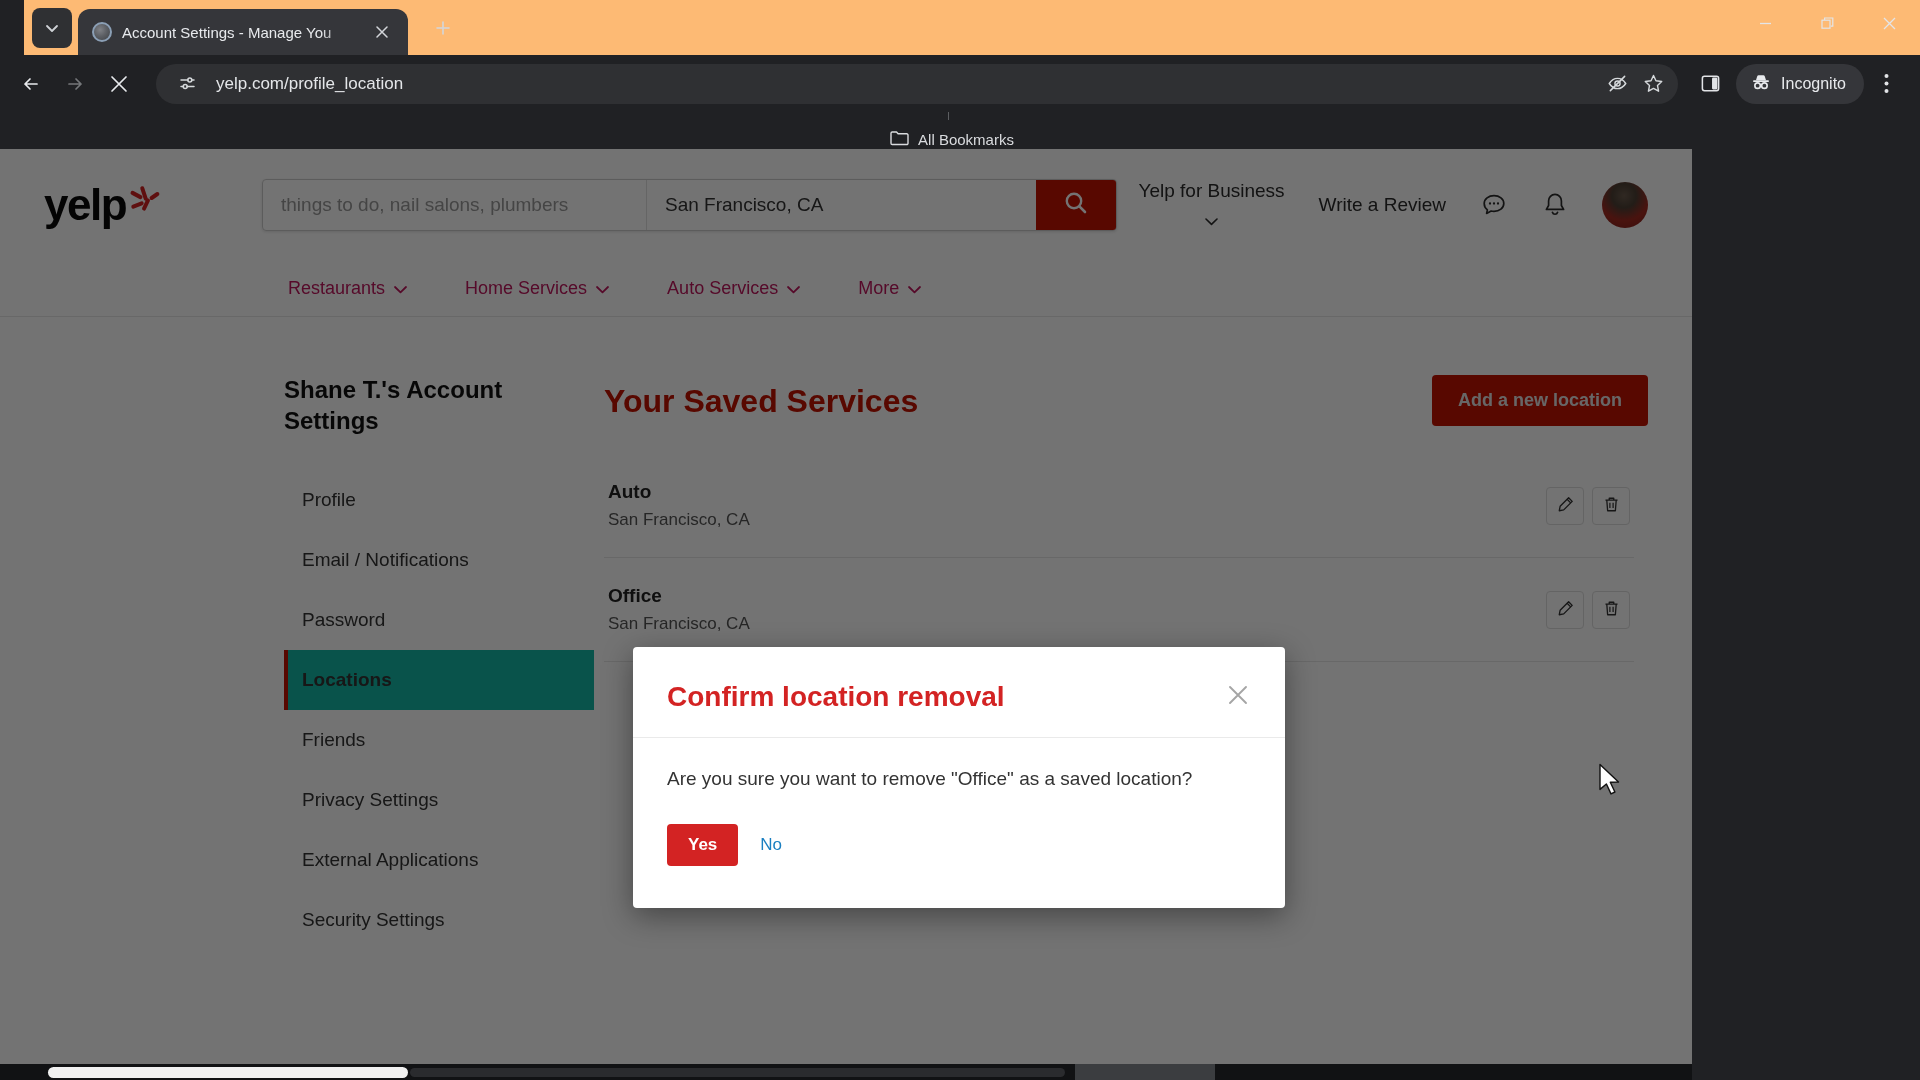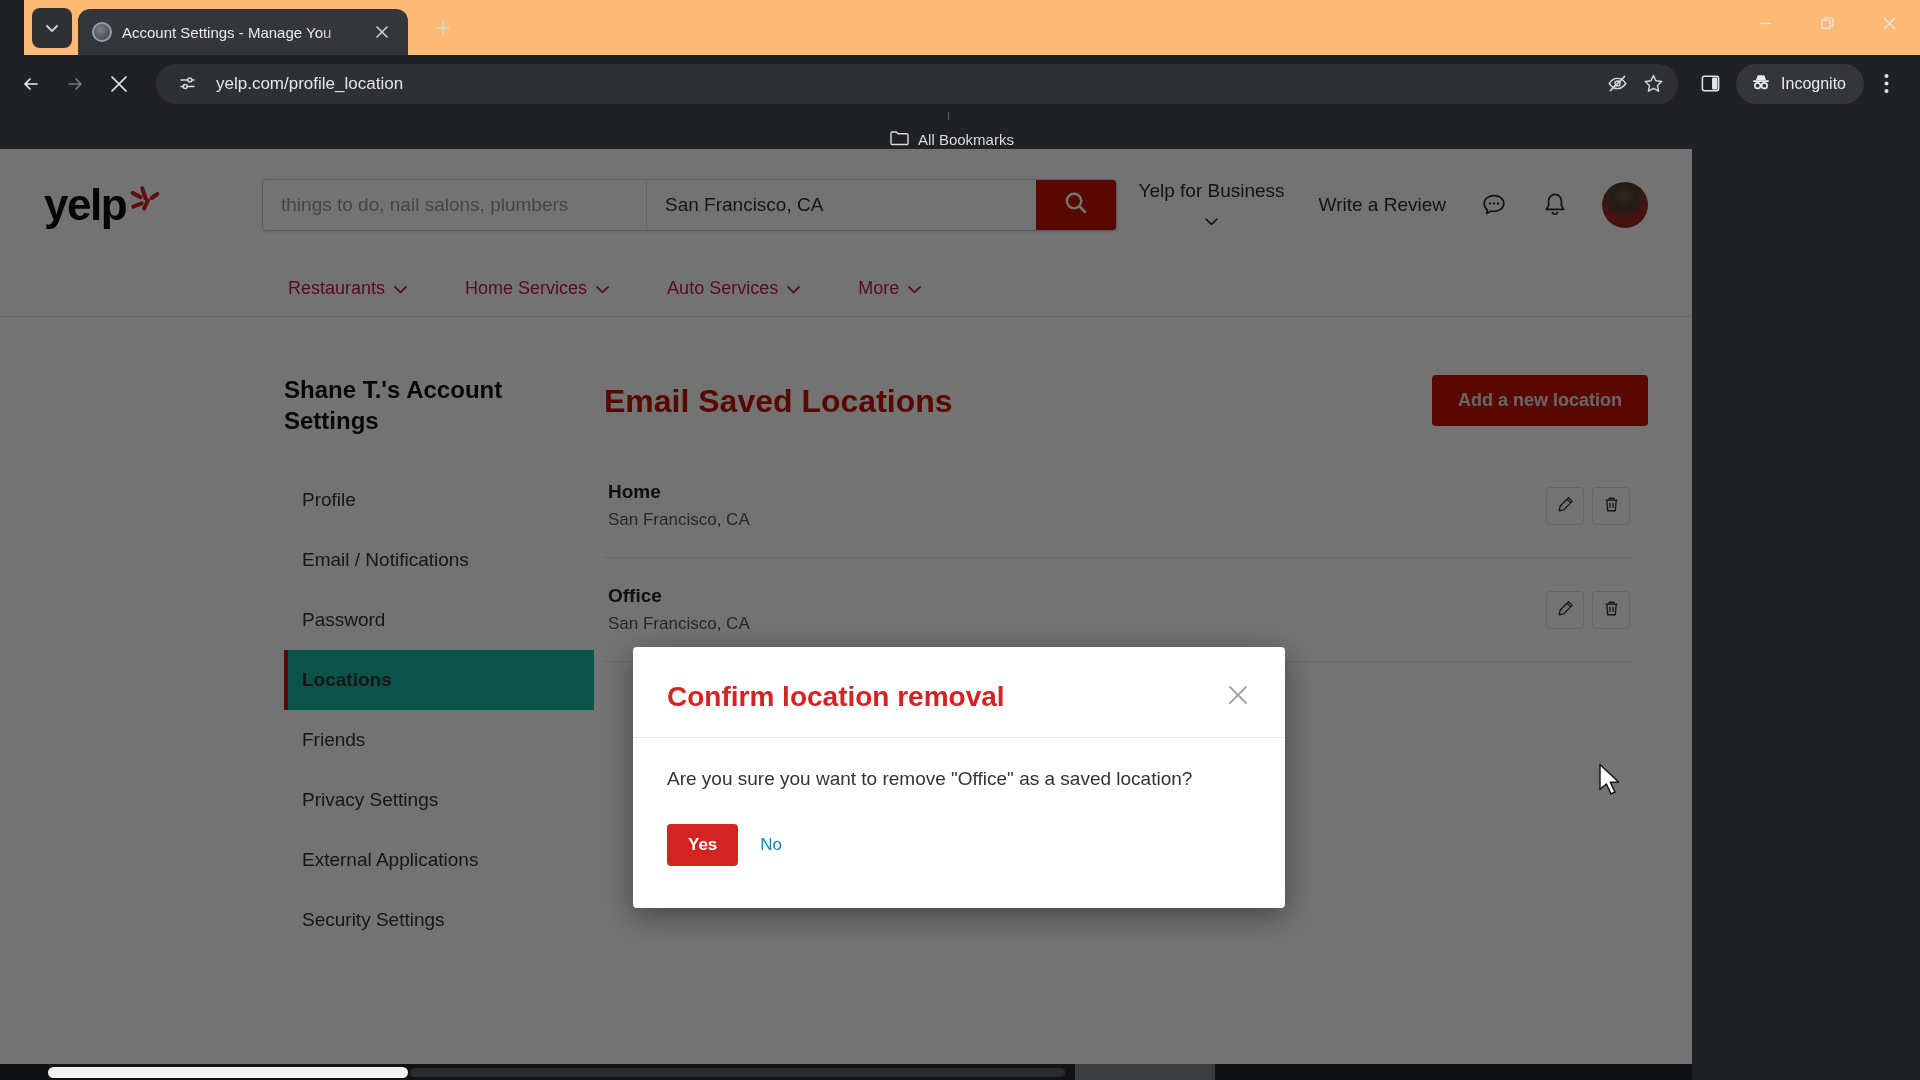--- a/index.html
+++ b/index.html
@@ -588,28 +588,28 @@
         <div class="side-item">
             <span>External Applications</span>
           </div>
         <div class="side-item">
             <span>Security Settings</span>
           </div>
       </div>
 
       <div class="main">
         <div class="main-head">
-          <div class="main-title">Email Saved Locations</div>
+          <div class="main-title">Your Saved Services</div>
           <button class="btn-add">Add a new location</button>
         </div>
 
         <div class="loc-list">
           <div class="loc-row">
             <div class="loc-info">
-              <div class="loc-name">Home</div>
+              <div class="loc-name">Auto</div>
               <div class="loc-addr">San Francisco, CA</div>
             </div>
             <div class="row-actions">
               <button class="icon-btn">
                 <span>
                   <svg width="17" height="17" viewBox="0 0 18 18">
                       <path d="M12.3 1.9l3.8 3.8-9 9-4.7.9.9-4.7z" fill="none" stroke="currentColor" stroke-width="1.4" stroke-linejoin="round"></path>
                       <path d="M10.7 3.5l3.8 3.8" stroke="currentColor" stroke-width="1.4"></path>
                     </svg>
                 </span>

